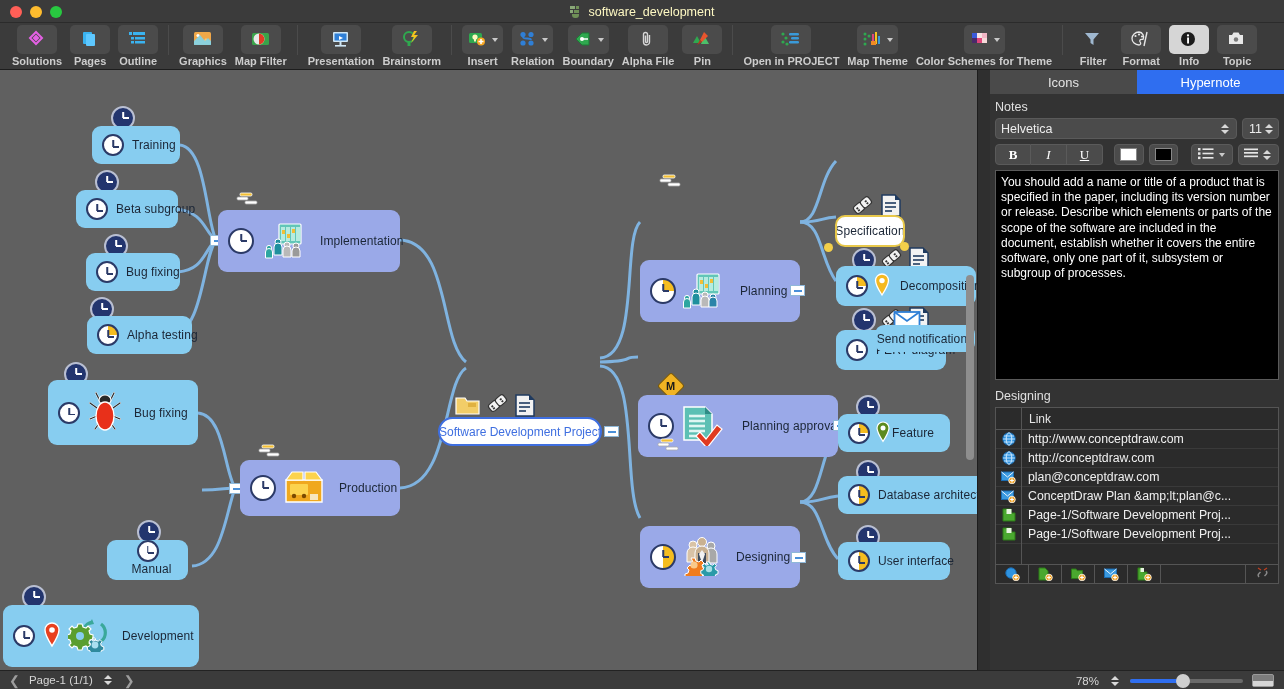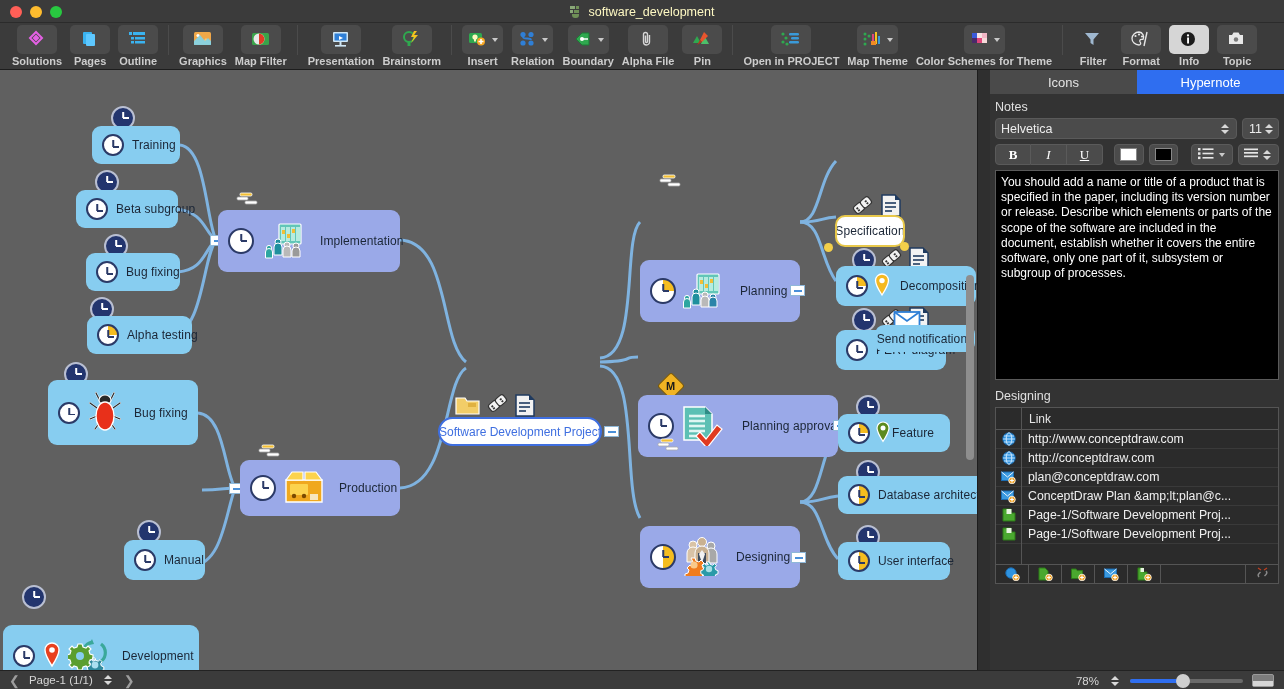--- a/index.html
+++ b/index.html
@@ -614,27 +614,27 @@
                 <path d="M29 42 L24 35"></path>
               </g>
               <ellipse cx="19" cy="13" rx="6" ry="5" fill="#2b2b2b" stroke="#fff" stroke-width="1.2"></ellipse>
               <ellipse cx="19" cy="29" rx="9" ry="14" fill="#e8301a" stroke="#fff" stroke-width="1.4"></ellipse>
             </svg>
         </span>
         <span class="nlabel" style="margin-left:10px;">Bug fixing</span>
       </div>
 
       <div class="badge-clock" style="left:137px;top:450px;"></div>
-      <div class="node n-sub" style="left:124px;top:470px;width:81px;height:40px;">
+      <div class="node n-sub" style="left:107px;top:470px;width:81px;height:40px;flex-direction:column;">
         <span class="clock"></span>
         <span class="nlabel" style="margin-left:8px;">Manual</span>
       </div>
 
       <div class="badge-clock" style="left:22px;top:515px;"></div>
-      <div class="node n-sub" style="left:3px;top:535px;width:196px;height:62px;margin-top:20px;">
+      <div class="node n-sub" style="left:3px;top:535px;width:196px;height:62px;">
         <span class="clock"></span>
         <span style="margin-left:6px;">
           <svg width="22" height="28" viewBox="0 0 22 28">
               <path d="M11 2 a7 7 0 0 1 7 7 c0 5 -7 16 -7 16 S4 14 4 9 a7 7 0 0 1 7 -7z" fill="#e8401f" stroke="#fff" stroke-width="1.4"></path>
               <circle cx="11" cy="9" r="2.8" fill="#fff"></circle>
             </svg>
         </span>
         <span style="margin-left:5px;">
           <svg width="40" height="34" viewBox="0 0 40 34">
               <path d="M33 6 a11 11 0 1 1 -9 -2" fill="none" stroke="#3aa89a" stroke-width="3.2"></path>

